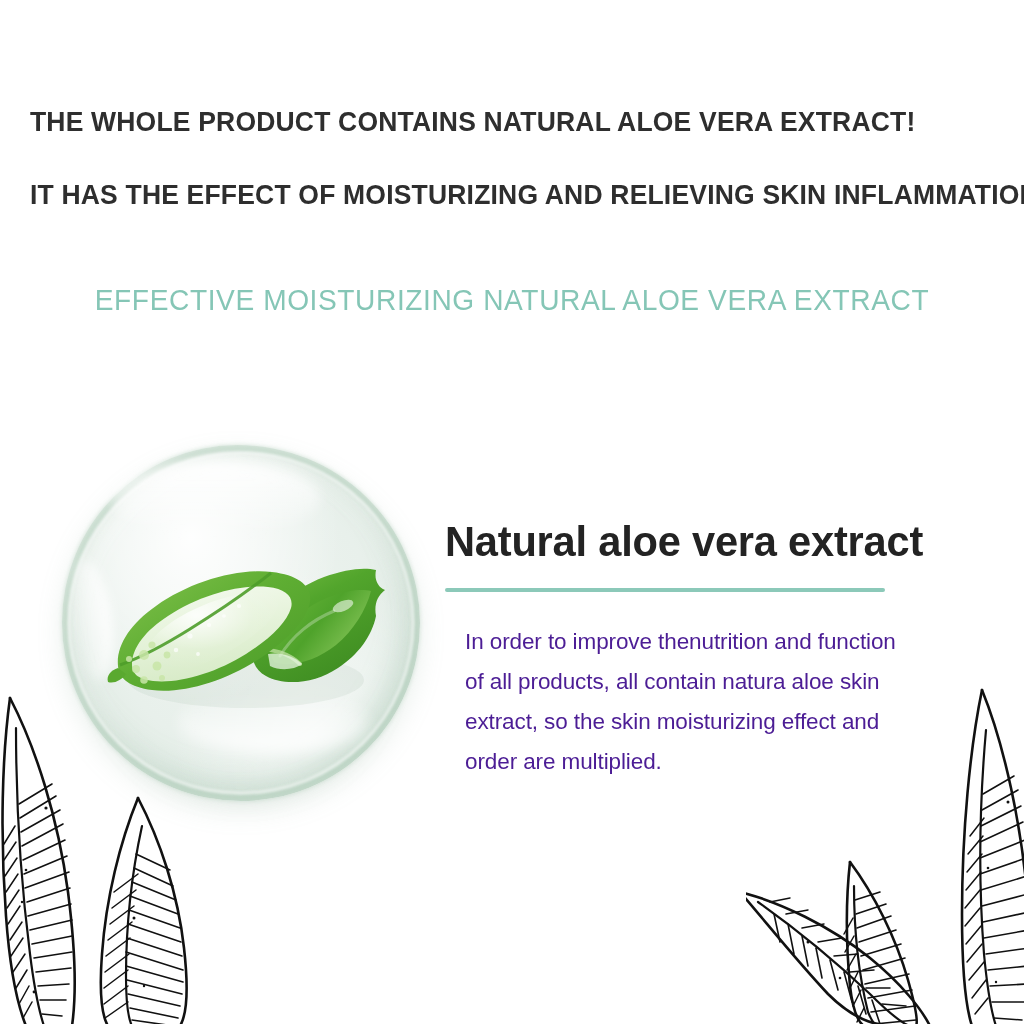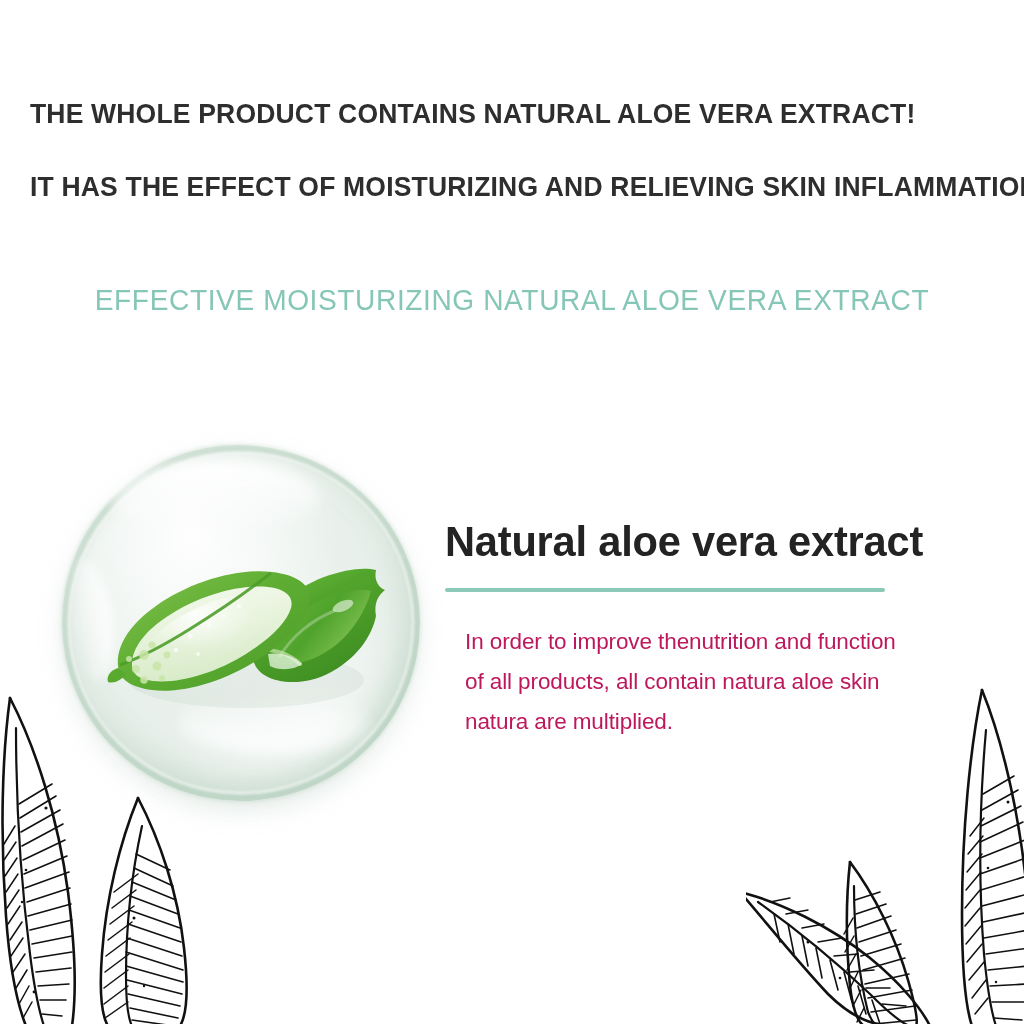--- a/index.html
+++ b/index.html
@@ -7,21 +7,21 @@
     width:1024px;height:1024px;
     background:#ffffff;
     font-family:"Liberation Sans", sans-serif;
     overflow:hidden;
     position:relative;
   }
   .stage{position:absolute;inset:0;width:1024px;height:1024px;background:#fff;}
 
   
   .headlines{
-    position:absolute;left:0;top:96px;width:856px;
+    position:absolute;left:0;top:104px;width:856px;
     text-align:center;
   }
   .hl{
     display:block;
     color:#2e2e2e;
     font-weight:700;
     font-family:"Liberation Sans Narrow","Liberation Sans",sans-serif;
     letter-spacing:.2px;
     transform:scaleX(.93);
     transform-origin:center;
@@ -119,21 +119,21 @@
   }
   .divider{
     margin-top:20px;
     width:440px;height:4px;
     border-radius:2px;
     background:#8cc9b9;
   }
   .panel-body{
     margin-top:30px;margin-left:20px;
     width:520px;
-    color:#be185d;
+    color:#4c1d95;
     font-size:22.5px;
     line-height:40px;
     font-weight:400;
     font-family:"Liberation Sans","DejaVu Sans",sans-serif;
     letter-spacing:-.1px;
   }
   .panel-body p{margin:0;}
 
   
   .leaves-left{position:absolute;left:-8px;top:686px;width:290px;height:340px;}
@@ -245,21 +245,22 @@
       </g>
     </svg>
   </div>
 
   <div class="panel">
     <div class="panel-title">Natural aloe vera extract</div>
     <div class="divider"></div>
     <div class="panel-body">
       <p>In order to improve thenutrition and function</p>
       <p>of all products, all contain natura aloe skin</p>
-      <p>natura are multiplied.</p>
+      <p>extract, so the skin moisturizing effect and</p>
+      <p>order are multiplied.</p>
     </div>
   </div>
 
   <svg class="leaves-left" viewBox="0 0 290 340">
     <g fill="none" stroke="#111111" stroke-width="2.6" stroke-linecap="round" stroke-linejoin="round">
 
       <path d="M18 12 C10 70 8 150 14 230 C18 286 26 320 34 340"></path>
       <path d="M18 12 C44 62 66 132 76 206 C84 268 84 312 80 340"></path>
 
       <path d="M24 42 C24 110 28 190 38 268 C43 308 48 328 52 340" stroke-width="2.2"></path>

